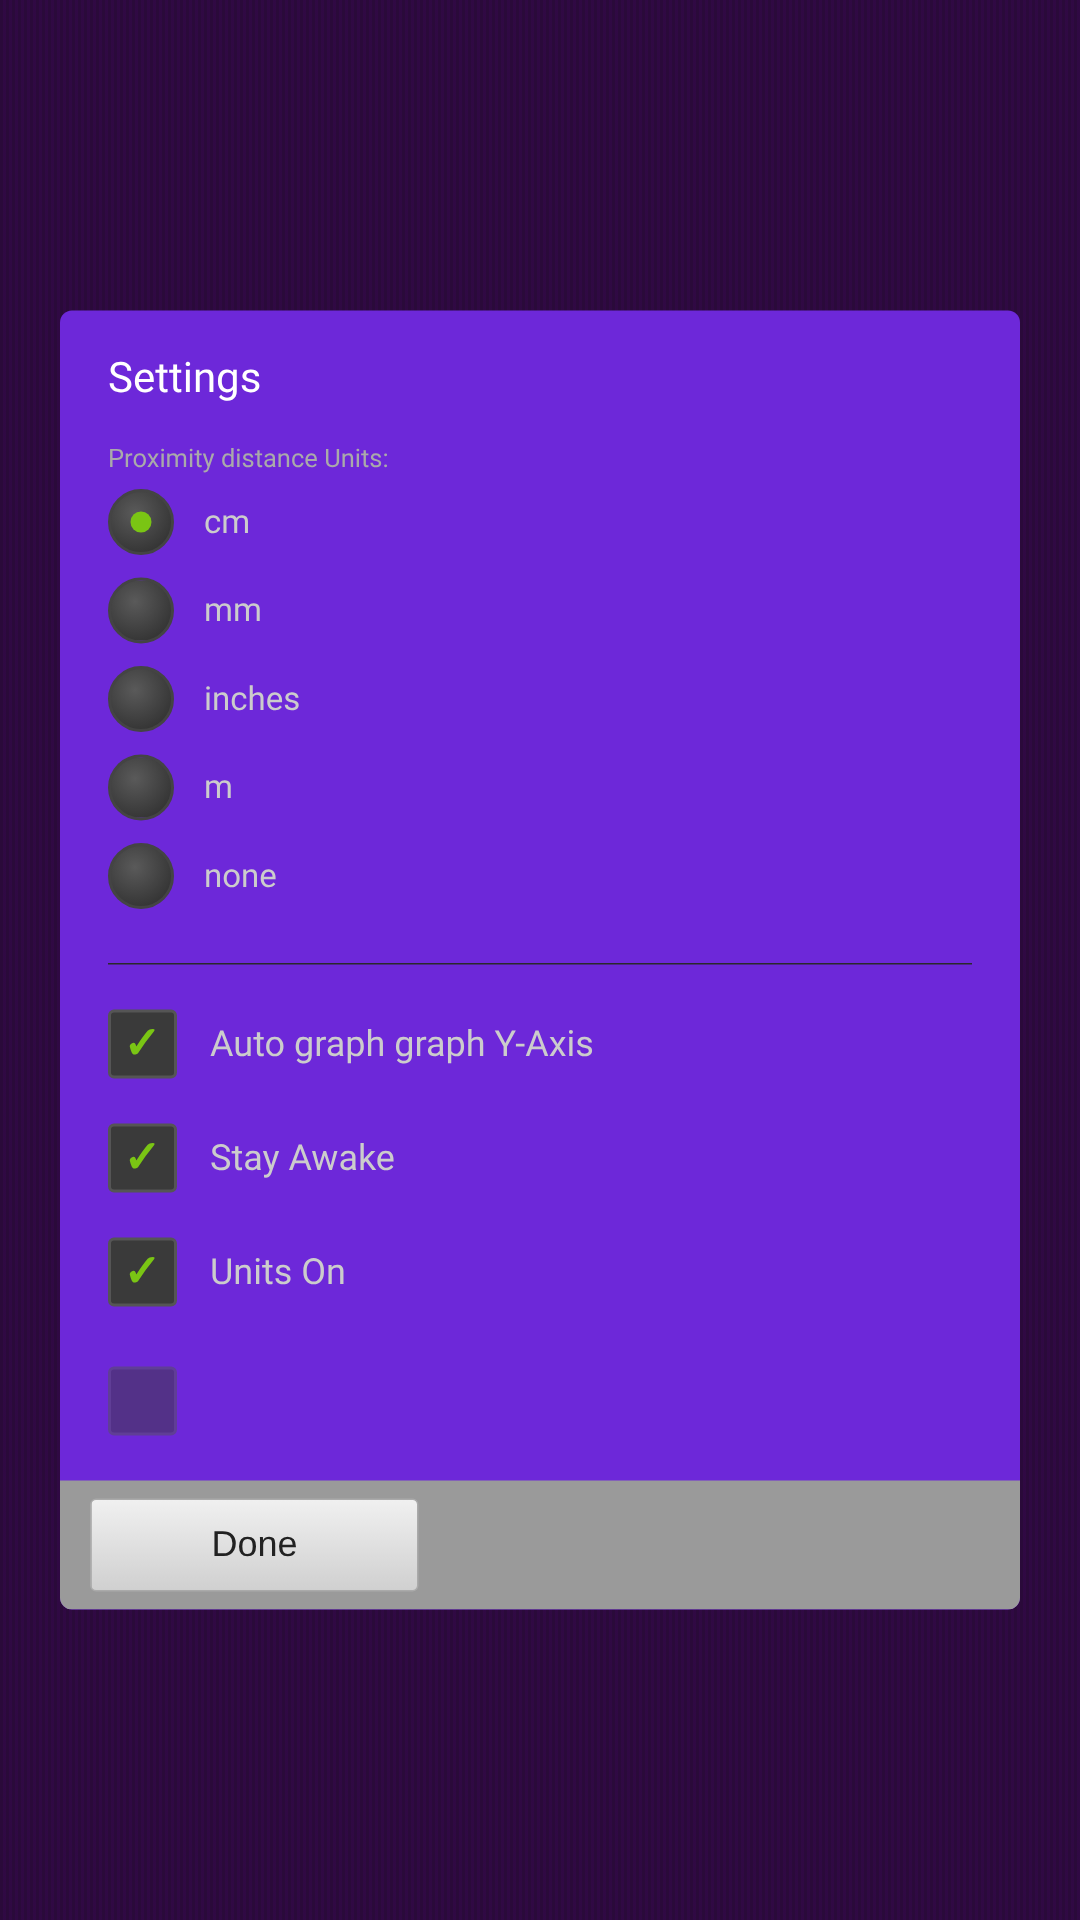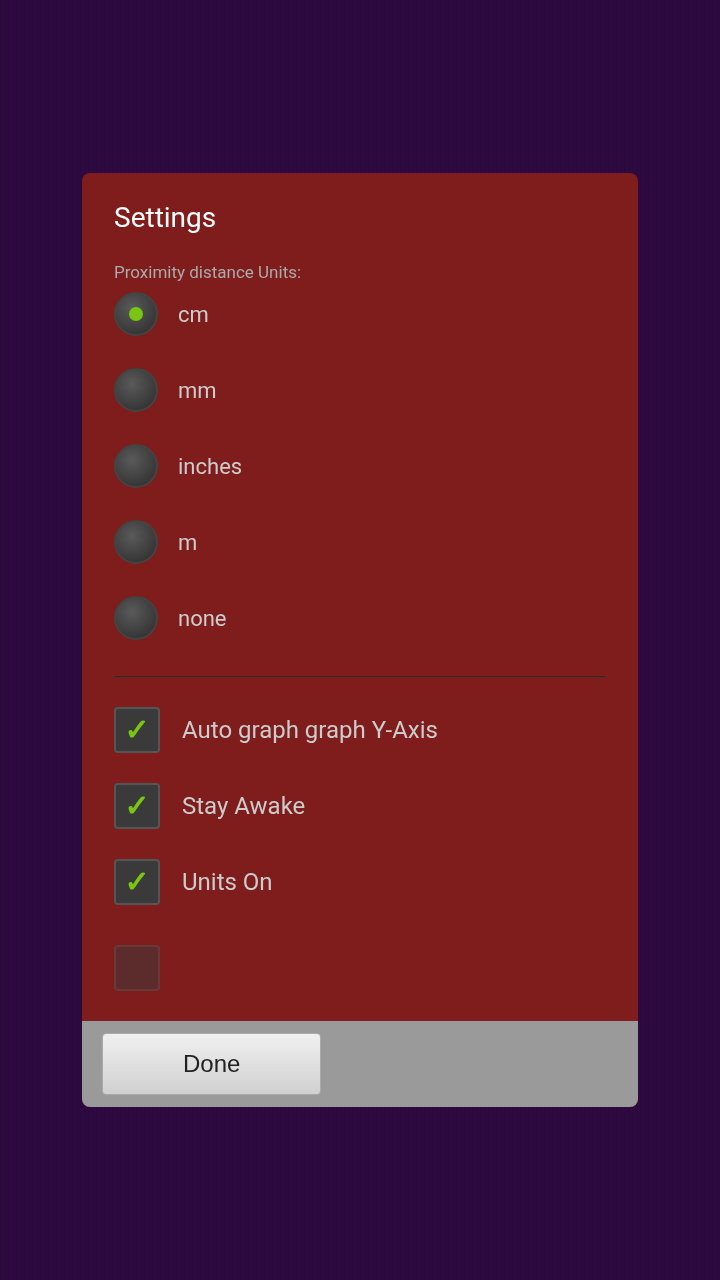--- a/index.html
+++ b/index.html
@@ -22,22 +22,22 @@
         90deg,
         transparent,
         transparent 2px,
         rgba(80,0,120,0.15) 2px,
         rgba(80,0,120,0.15) 4px
       );
     }
 
     .dialog {
       position: relative;
-      width: 556px;
-      background: #7f1d1d;
+      width: 640px;
+      background: #6d28d9;
       border-radius: 8px;
       overflow: hidden;
       display: flex;
       flex-direction: column;
     }
 
     .dialog-body {
       padding: 28px 32px 20px 32px;
       flex: 1;
     }
@@ -51,21 +51,21 @@
 
     .section-label {
       color: #aaaaaa;
       font-size: 17px;
       margin-bottom: 4px;
     }
 
     .radio-group {
       display: flex;
       flex-direction: column;
-      gap: 20px;
+      gap: 3px;
       margin-bottom: 30px;
     }
 
     .radio-item {
       display: flex;
       align-items: center;
       gap: 20px;
       padding: 6px 0;
       cursor: pointer;
     }

